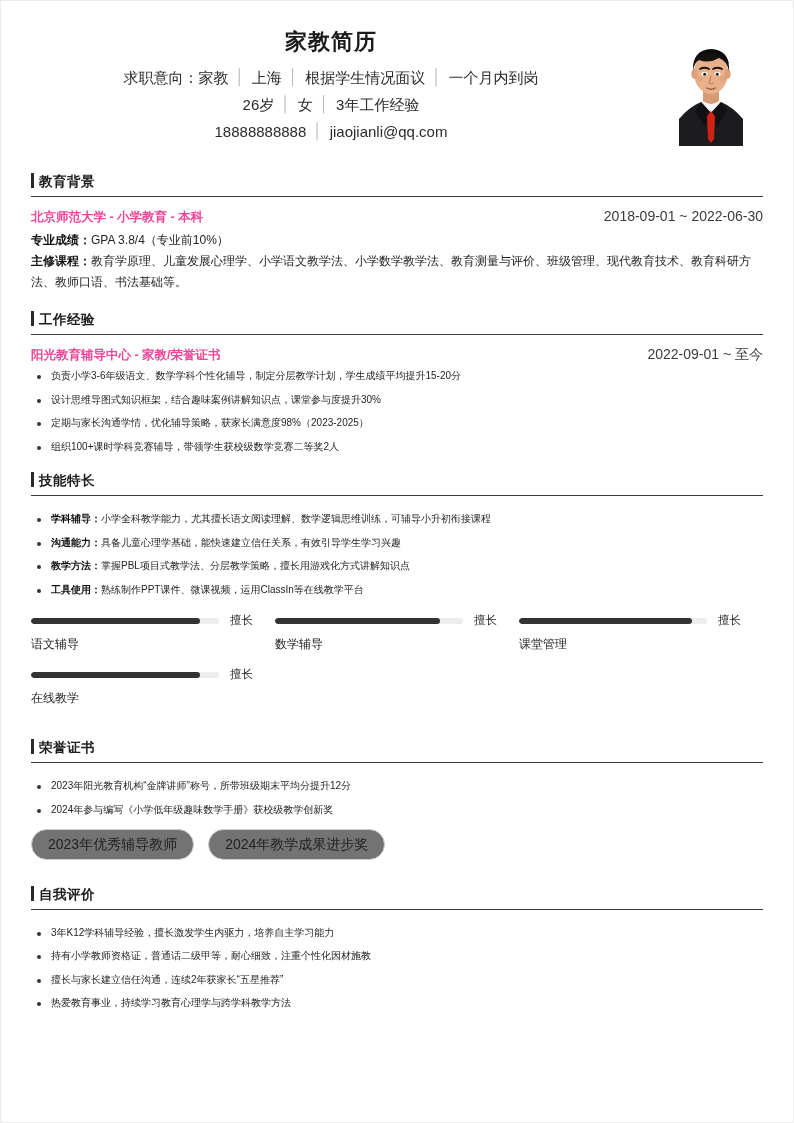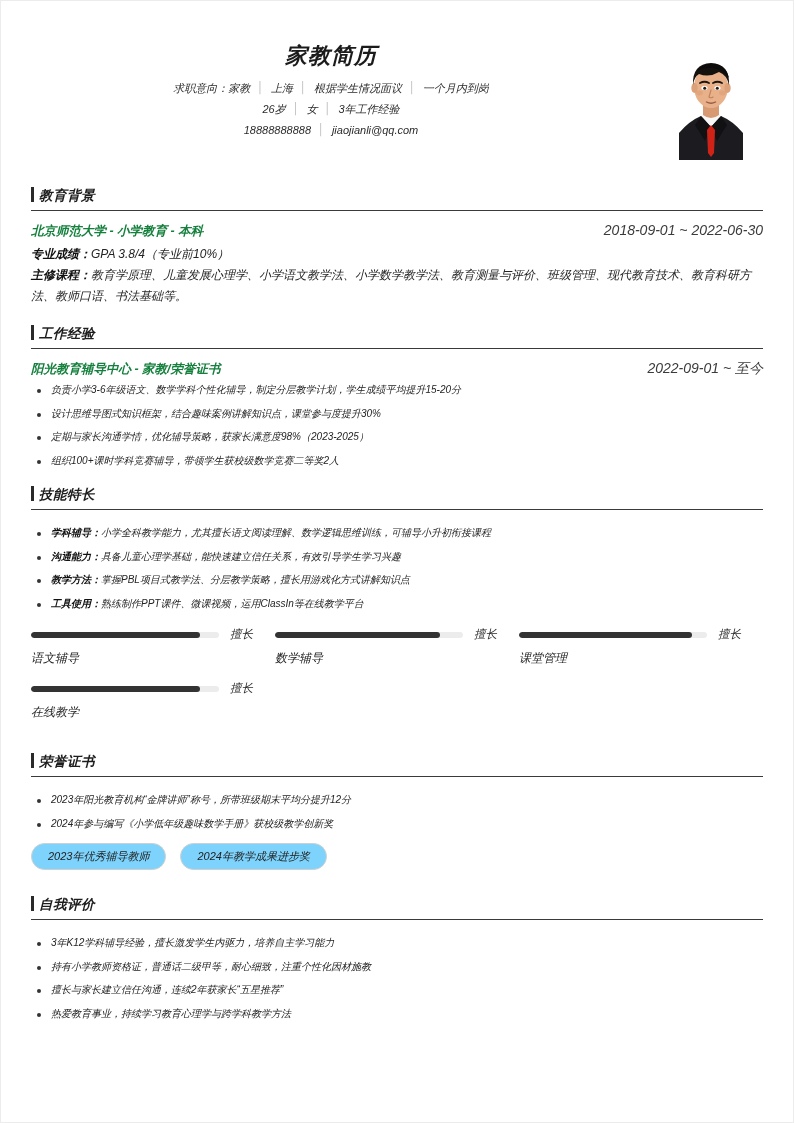--- a/index.html
+++ b/index.html
@@ -15,22 +15,21 @@
   #page {
     position: relative;
     width: 794px;
     height: 1123px;
     box-sizing: border-box;
     background: #fff;
     border: 1px solid #ececec;
     overflow: hidden;
   }
   .inner {
-    padding: 34px 30px 0 30px;
-    font-style: italic;
+    padding: 20px 30px 0 30px;
   }
 
   
   .header {
     position: relative;
     min-height: 120px;
     padding-bottom: 6px;
   }
   .hdr-text {
     width: 600px;
@@ -38,21 +37,21 @@
   }
   .resume-title {
     font-size: 22px;
     font-weight: bold;
     letter-spacing: 1px;
     color: #1b1b1b;
     margin: 8px 0 12px 0;
     line-height: 1.2;
   }
   .hdr-line {
-    font-size: 11px;
+    font-size: 15px;
     color: #2b2b2b;
     line-height: 1.45;
     margin: 5px 0;
     white-space: nowrap;
   }
   .sep {
     display: inline-block;
     color: #b9b9b9;
     padding: 0 7px;
     font-weight: 300;
@@ -96,21 +95,21 @@
   
   .entry-row {
     display: flex;
     justify-content: space-between;
     align-items: baseline;
     margin-bottom: 4px;
   }
   .entry-title {
     font-size: 12.5px;
     font-weight: bold;
-    color: #15803d;
+    color: #ec4899;
   }
   .entry-date {
     font-size: 14px;
     color: #3b3b3b;
     white-space: nowrap;
     padding-left: 14px;
   }
   .kv {
     font-size: 12px;
     color: #242424;
@@ -189,25 +188,25 @@
   
   .tags {
     display: flex;
     flex-wrap: wrap;
     margin-top: 12px;
   }
   .tag {
     border: 1px solid #cfcfcf;
     border-radius: 999px;
     padding: 6px 16px;
-    font-size: 11px;
+    font-size: 14px;
     color: #222;
     margin-right: 14px;
     margin-bottom: 8px;
-    background: #7dd3fc;
+    background: #737373;
     line-height: 1.2;
   }
 </style>
 </head>
 <body>
 
 <div id="page">
   <div class="inner">
 
     <div class="header">

